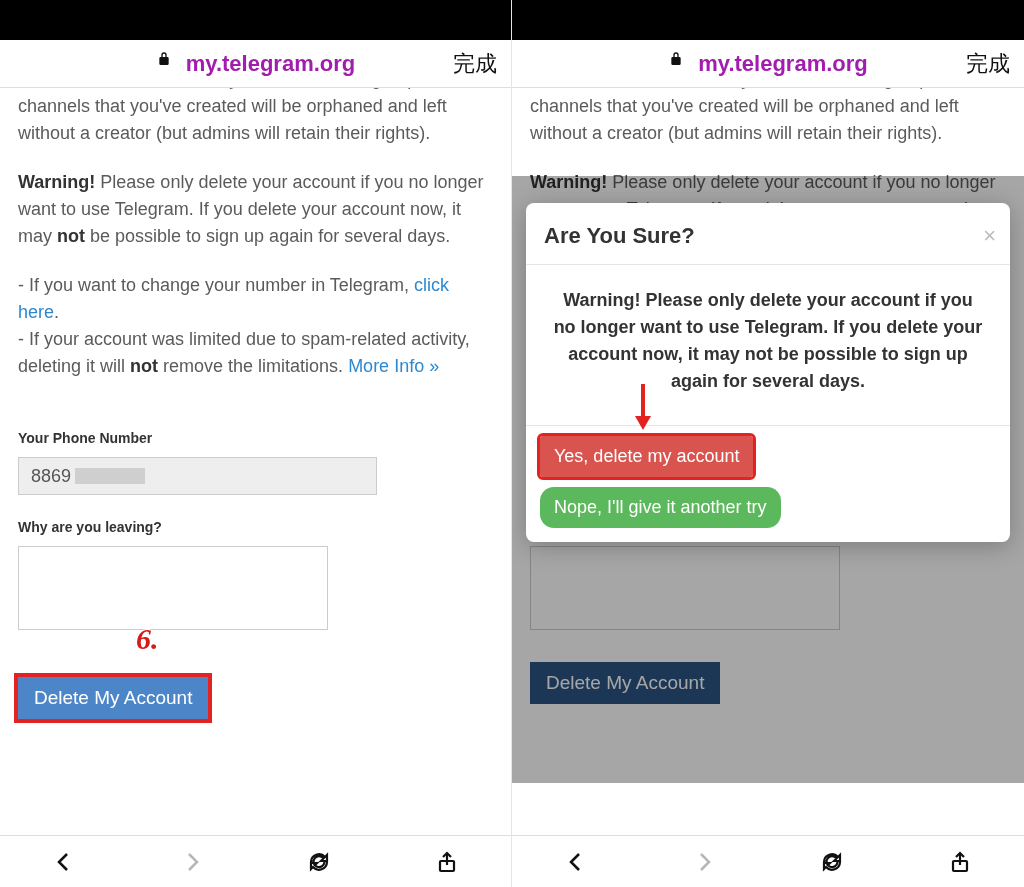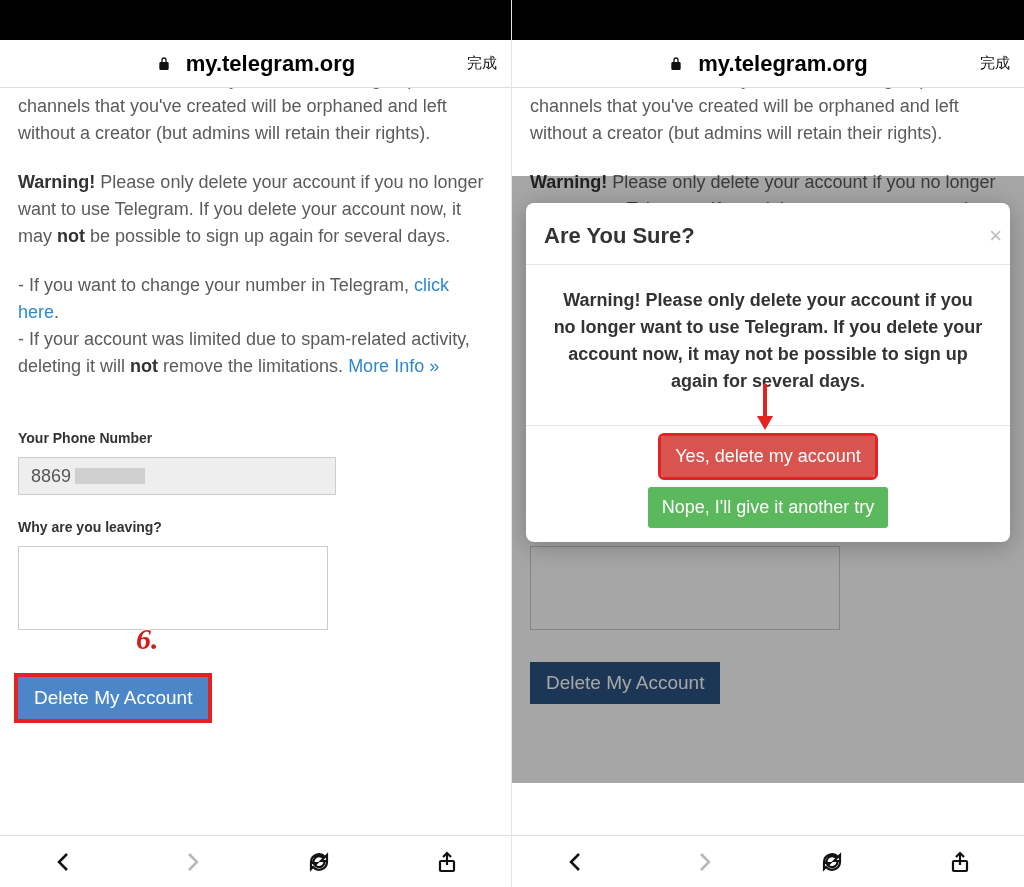--- a/index.html
+++ b/index.html
@@ -56,31 +56,30 @@
     height: 48px;
     display: flex;
     align-items: center;
     justify-content: center;
     position: relative;
     background: #fff;
     border-bottom: 1px solid #ddd;
   }
   .urlbar .addr {
     display: flex;
-    align-items: center;
     gap: 14px;
     font-size: 22px;
     font-weight: 700;
-    color: #000000;
+    color: #a21caf;
   }
   .lock-icon svg { width: 16px; height: 16px; display: block; }
   .done {
     position: absolute;
     right: 14px;
-    font-size: 15px;
+    font-size: 22px;
     color: #111;
   }
 
   
   .content {
     flex: 1;
     padding: 0 18px 8px 18px;
     overflow: hidden;
     color: #5b5b5b;
     font-size: 18px;
@@ -96,21 +95,21 @@
   .link { color: #2e88d0; }
 
   .form-block { margin-top: 48px; }
   .label {
     color: #333;
     font-weight: 700;
     font-size: 14px;
     margin-bottom: 8px;
   }
   .field {
-    width: 318px;
+    width: 359px;
     height: 38px;
     background: #eeeeee;
     border: 1px solid #ccc;
     padding: 0 12px;
     font-size: 18px;
     color: #555;
     display: flex;
     align-items: center;
   }
   .field .redact {
@@ -187,21 +186,21 @@
     background: #fff;
     border-radius: 8px;
     box-shadow: 0 4px 24px rgba(0,0,0,0.25);
     padding: 0;
     color: #333;
   }
   .modal-head {
     display: flex;
     align-items: center;
     justify-content: space-between;
-    padding: 16px 8px 12px 18px;
+    padding: 16px 14px 12px 18px;
     border-bottom: 1px solid #e5e5e5;
   }
   .modal-title {
     font-size: 22px;
     font-weight: 700;
     color: #333;
   }
   .close-x {
     font-size: 22px;
     color: #bbb;
@@ -213,40 +212,40 @@
     font-size: 18px;
     font-weight: 700;
     color: #333;
     line-height: 1.5;
   }
   .modal-foot {
     padding: 10px 14px 14px 14px;
     border-top: 1px solid #e5e5e5;
     display: flex;
     flex-direction: column;
-    align-items: center;
+    align-items: flex-start;
     gap: 10px;
   }
   .btn-danger {
     background: #d9534f;
     color: #fff;
     border: none;
     font-size: 18px;
     padding: 10px 14px;
     cursor: pointer;
     border-radius: 3px;
   }
   .btn-success {
     background: #5cb85c;
     color: #fff;
     border: none;
     font-size: 18px;
     padding: 10px 14px;
     cursor: pointer;
-    border-radius: 3px;
+    border-radius: 14px;
   }
   .red-outline-thin { outline: 3px solid #e32222; outline-offset: 0; }
 
   
   .arrow-anno {
     position: absolute;
     width: 40px;
     height: 50px;
     pointer-events: none;
   }

